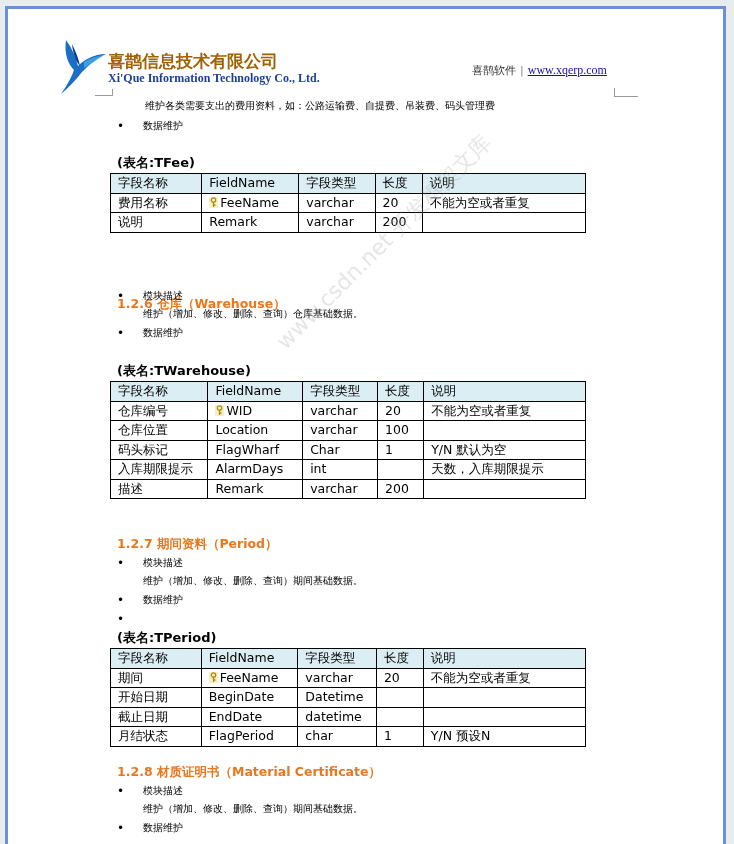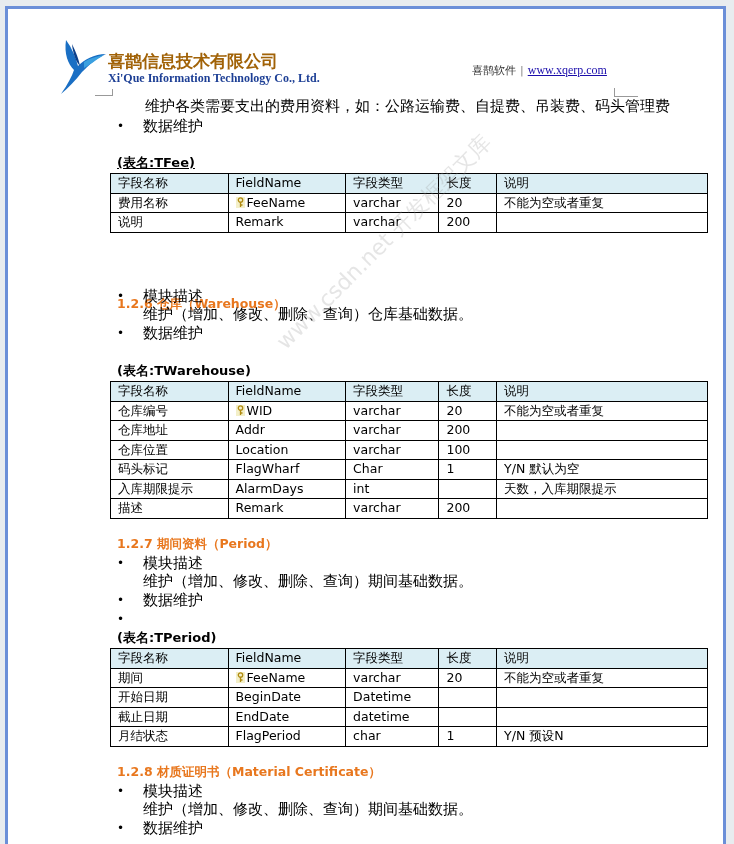--- a/index.html
+++ b/index.html
@@ -12,25 +12,25 @@
   .logo-bird { position:absolute; left:0; top:0; }
   .logo-cn { position:absolute; left:50px; top:12px; font-size:17px; font-weight:bold; color:#a16207; letter-spacing:0px; white-space:nowrap; font-family:"DejaVu Sans",sans-serif; }
   .logo-en { position:absolute; left:50px; top:33px; font-size:12px; font-weight:bold; color:#1d3f95; white-space:nowrap; font-family:"Liberation Serif",serif; }
   .header-right { position:absolute; left:472px; top:63px; font-size:11px; color:#333; white-space:nowrap; }
   .header-right .sep { color:#888; margin:0 4px; }
   .header-right a { color:#1a0dab; text-decoration:underline; font-family:"Liberation Serif",serif; font-size:12px; }
   .corner-l { position:absolute; left:95px; top:95px; width:18px; height:4px; border-top:1px solid #999; border-right:1px solid #999; box-sizing:border-box; height:0; }
   .corner-l2 { position:absolute; left:112px; top:89px; width:0; height:7px; border-right:1px solid #999; }
   .corner-r { position:absolute; left:614px; top:96px; width:24px; height:0; border-top:1px solid #999; }
   .corner-r2 { position:absolute; left:614px; top:88px; width:0; height:8px; border-left:1px solid #999; }
-  .txt { position:absolute; font-size:15px; white-space:nowrap; line-height:16px; }
+  .txt { position:absolute; font-size:10px; white-space:nowrap; line-height:16px; }
   .bullet { position:absolute; font-size:12px; line-height:16px; }
   .h2 { position:absolute; font-size:12.5px; font-weight:bold; color:#e8771e; white-space:nowrap; line-height:16px; }
   .tname { position:absolute; font-size:13px; font-weight:bold; white-space:nowrap; line-height:16px; }
-  table.dt { position:absolute; left:110px; border-collapse:collapse; font-size:12.5px; width:598px; }
+  table.dt { position:absolute; left:110px; border-collapse:collapse; font-size:12.5px; width:476px; }
   table.dt td { border:1px solid #000; padding:0 7px; height:18.5px; line-height:18px; white-space:nowrap; }
   table.dt tr.hdr td { background:#dbeef4; }
   table.dt col.c1 { width:102px; } table.dt col.c2 { width:102px; } table.dt col.c3 { width:81px; }
   table.dt col.c4 { width:50px; } table.dt col.c5 { width:183px; }
   .key { display:inline-block; width:9px; height:11px; margin-right:2px; vertical-align:-1px; position:relative; }
   .watermark { position:absolute; left:270px; top:335px; transform:rotate(-45deg); transform-origin:left top; font-size:22px; color:rgba(150,150,150,0.25); white-space:nowrap; pointer-events:none; }
 </style>
 </head>
 <body>
 
@@ -54,21 +54,21 @@
 
   <div class="corner-l"></div>
   <div class="corner-l2"></div>
   <div class="corner-r"></div>
   <div class="corner-r2"></div>
 
   <div class="txt" style="left:145px;top:98px;">维护各类需要支出的费用资料，如：公路运输费、自提费、吊装费、码头管理费</div>
   <div class="bullet" style="left:117px;top:118px;">•</div>
   <div class="txt" style="left:143px;top:118px;">数据维护</div>
 
-  <div class="tname" style="left:117px;top:155px;text-decoration:underline;">(表名:TFee)</div>
+  <div class="tname" style="left:117px;top:155px;">(表名:TFee)</div>
   <table class="dt" style="top:173px;">
     <colgroup>
         <col class="c1">
         <col class="c2">
         <col class="c3">
         <col class="c4">
         <col class="c5">
       </colgroup>
     <tbody>
         <tr class="hdr">
@@ -128,27 +128,20 @@
       <td><span class="key"><svg width="9" height="11" viewBox="0 0 9 11">
                 <rect x="0" y="0" width="9" height="11" fill="#f3efc8"></rect>
                 <circle cx="4.5" cy="3" r="2.2" fill="none" stroke="#b08a10" stroke-width="1.3"></circle>
                 <path d="M4.5 5 V10 M4.5 8 H6.5" stroke="#b08a10" stroke-width="1.3"></path>
               </svg></span><span>WID</span></td>
       <td>varchar</td>
       <td>20</td>
       <td>不能为空或者重复</td>
     </tr>
     <tr>
-      <td>仓库地址</td>
-      <td>Addr</td>
-      <td>varchar</td>
-      <td>200</td>
-      <td></td>
-    </tr>
-    <tr>
       <td>仓库位置</td>
       <td>Location</td>
       <td>varchar</td>
       <td>100</td>
       <td></td>
     </tr>
     <tr>
       <td>码头标记</td>
       <td>FlagWharf</td>
       <td>Char</td>

